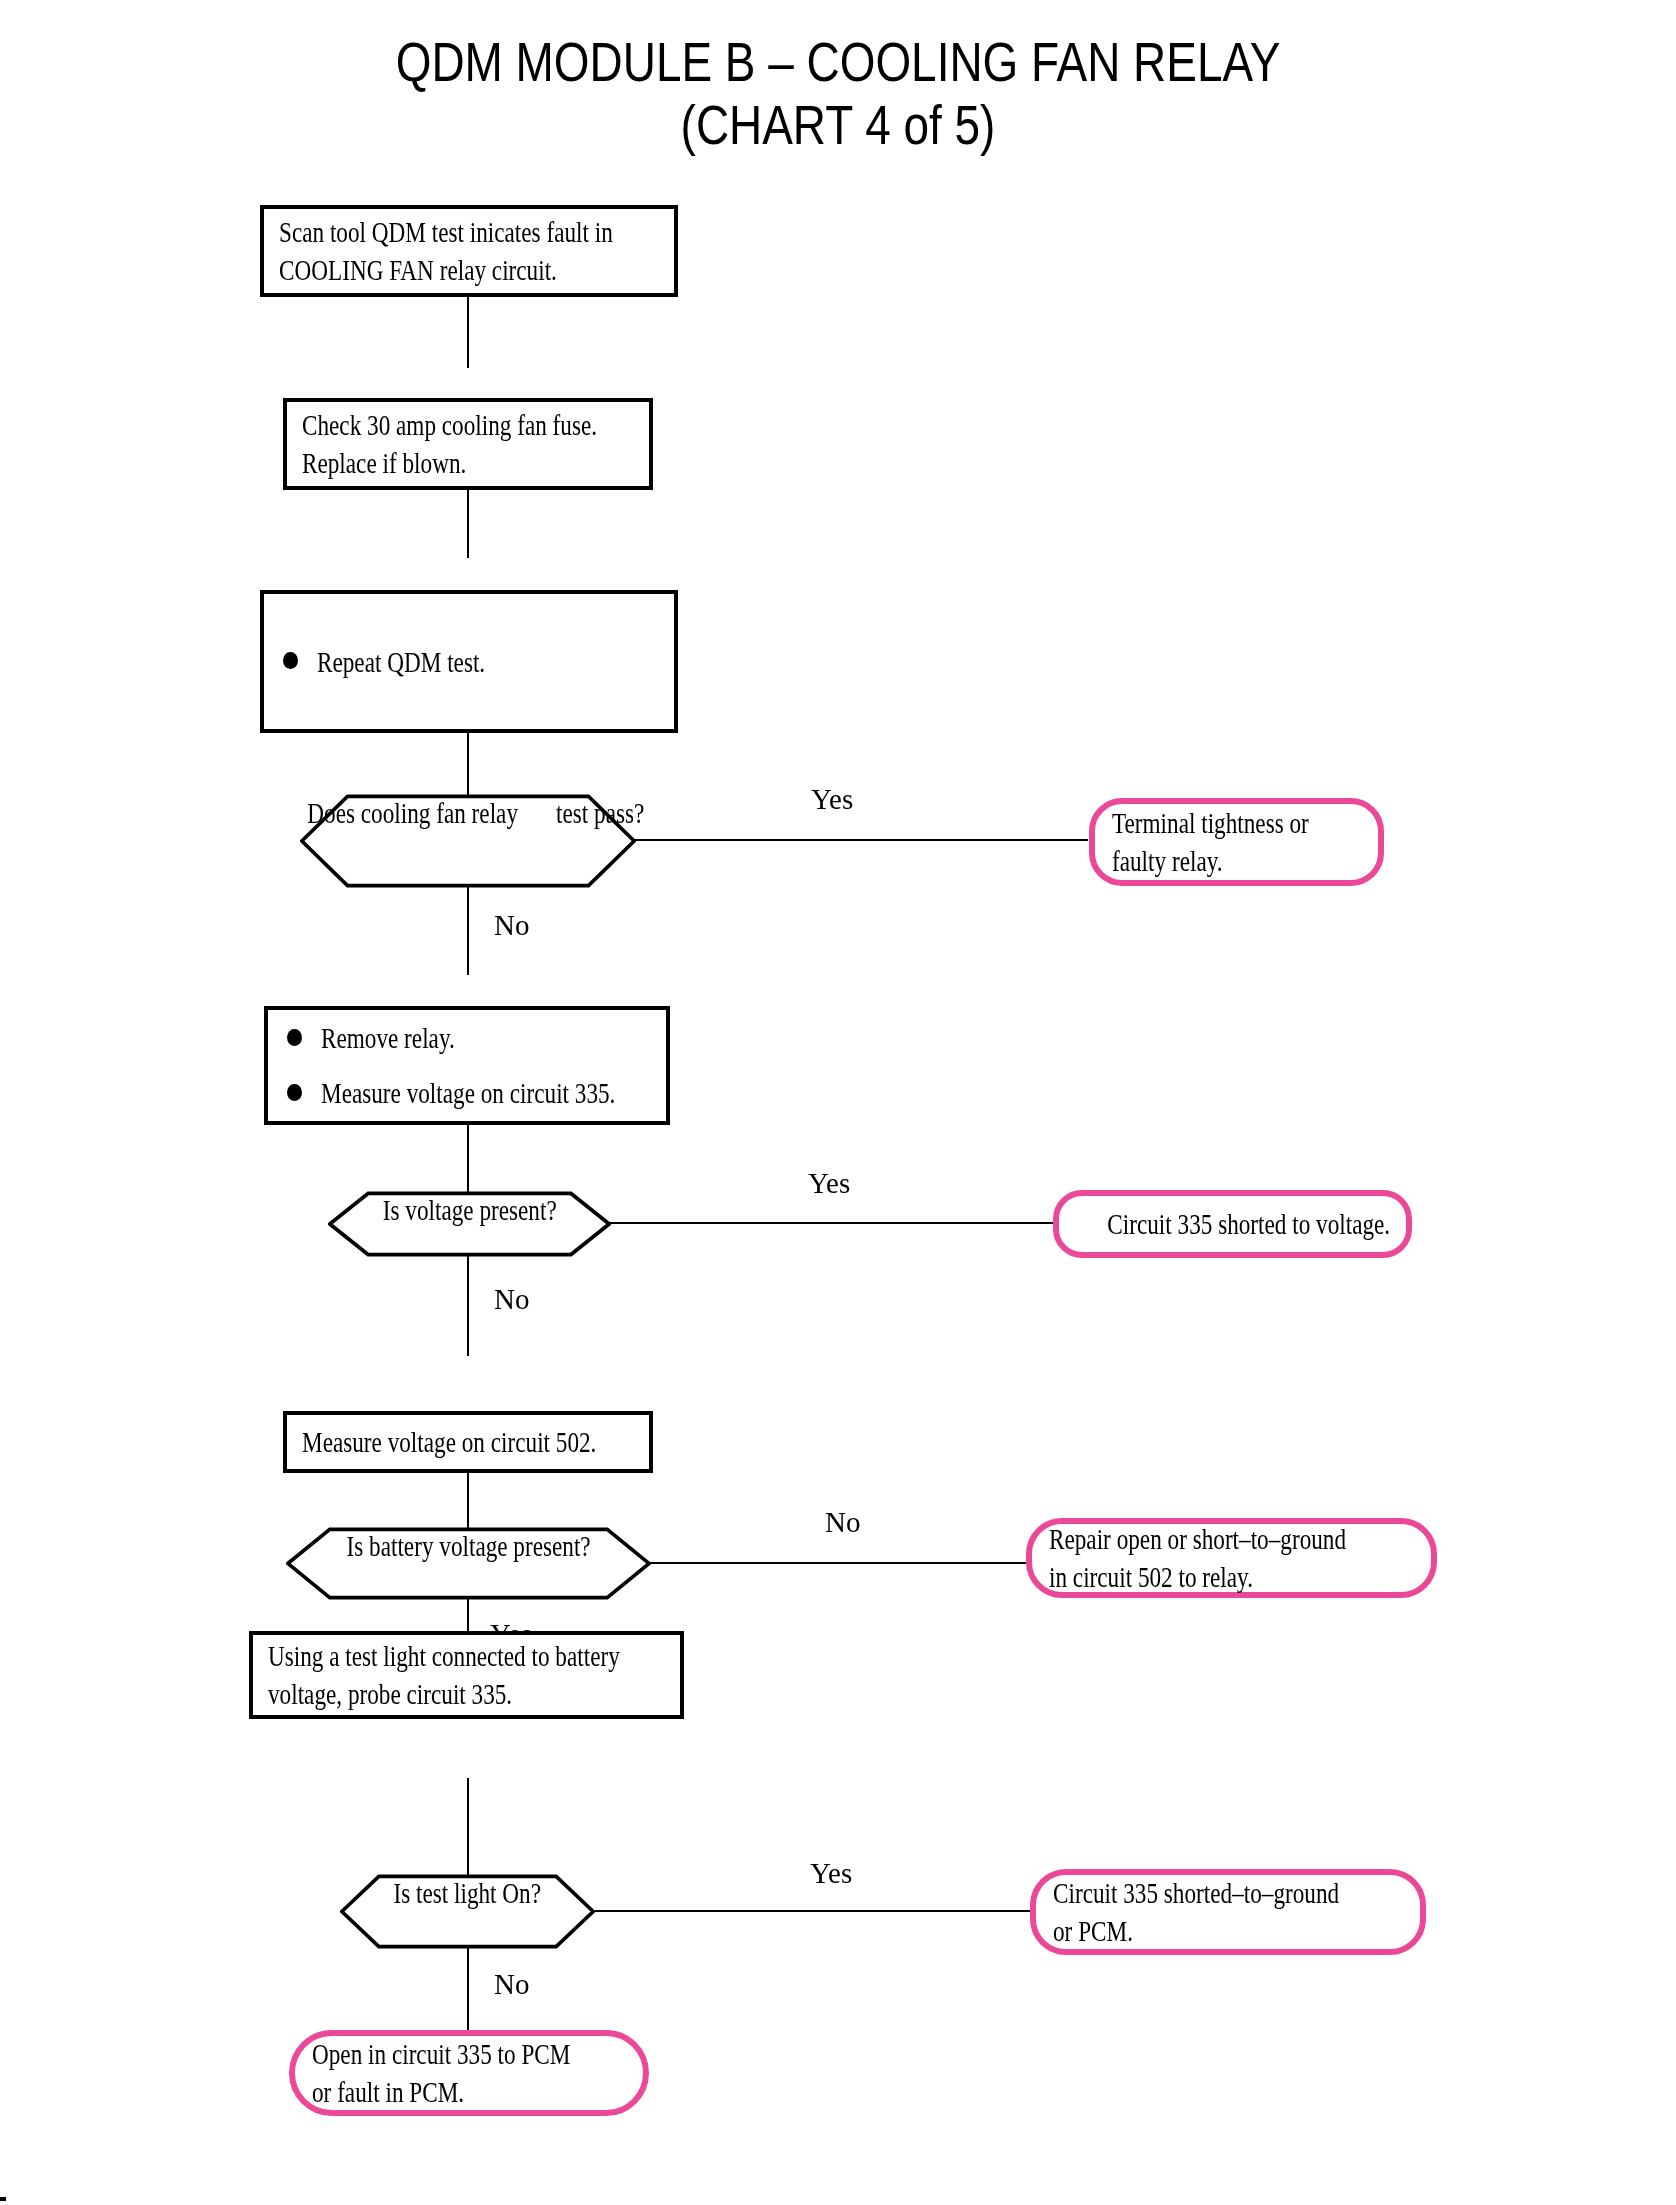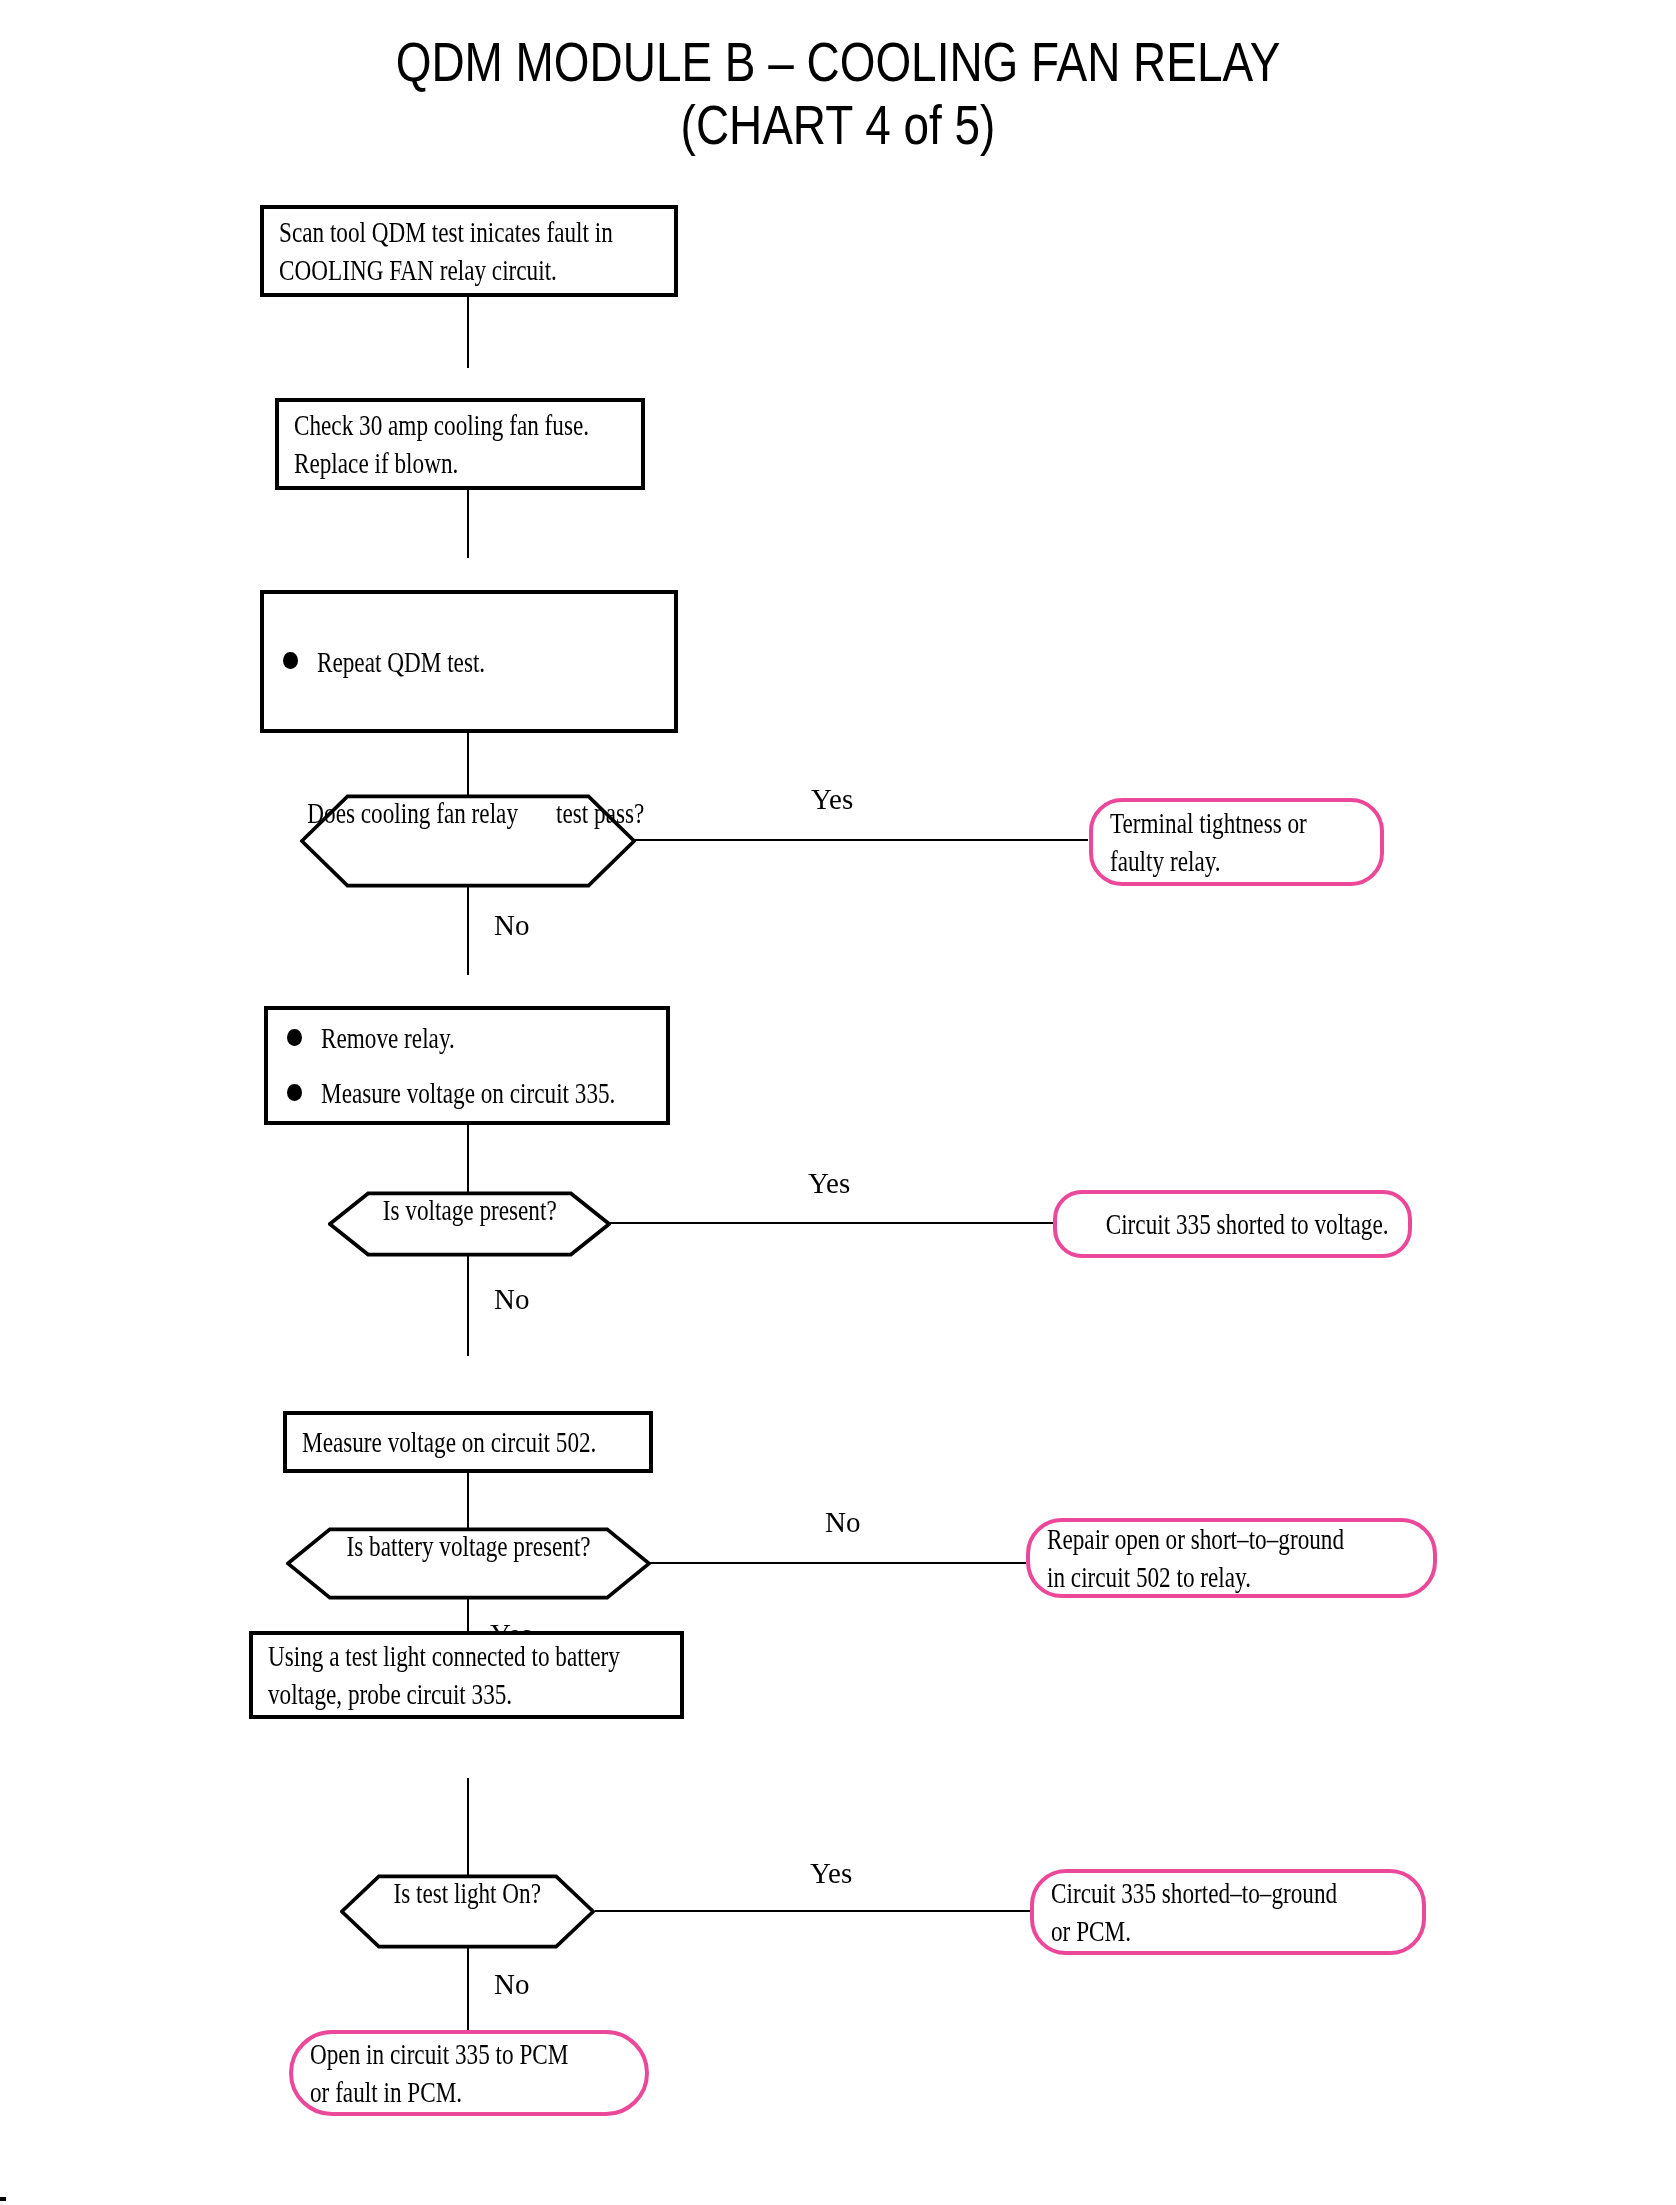--- a/index.html
+++ b/index.html
@@ -18,21 +18,21 @@
         display:flex;flex-direction:column;justify-content:center;padding:6px 14.6px;margin-top:31px;}
   
   .bitem{display:grid;grid-template-columns:38px 1fr;align-items:start;margin:8.5px 0;}
   .dot{width:14.6px;height:17px;border-radius:50%;background:#000;margin-top:9.7px;margin-left:4.9px;}
   
   .hex{position:absolute;}
   .hex svg{position:absolute;left:0;top:0;width:100%;height:100%;}
   .hex .txt{position:absolute;left:0;top:0;width:100%;height:100%;
             display:flex;flex-direction:row;justify-content:center;}
   
-  .term{position:absolute;border:4px solid #ec4899;border-radius:33px;background:#fff;box-sizing:border-box;
+  .term{position:absolute;border:6px solid #ec4899;border-radius:33px;background:#fff;box-sizing:border-box;
         display:flex;flex-direction:column;justify-content:center;padding:3.6px 17px;}
   .pill{border-radius:49px;}
   
   .vline{position:absolute;width:2.4px;background:#000;}
   .hline{position:absolute;height:2.4px;background:#000;}
   
   .elabel{position:absolute;font-size:29px;line-height:32px;white-space:nowrap;}
   .speck{position:absolute;width:5.5px;height:4.3px;background:#000;}
 </style>
 </head>
@@ -68,21 +68,21 @@
   <div class="elabel" style="left:825px;top:1506px">No</div>
   <div class="elabel" style="left:490px;top:1618px">Yes</div>
   <div class="elabel" style="left:810px;top:1857px">Yes</div>
   <div class="elabel" style="left:494px;top:1968px">No</div>
 
   <div class="rect txt" style="left:260px;top:174px;width:418px;height:92px">
     <div class="ln">Scan tool QDM test inicates fault in</div>
     <div class="ln">COOLING FAN relay circuit.</div>
   </div>
 
-  <div class="rect txt" style="left:275px;top:367px;width:370px;height:92px">
+  <div class="rect txt" style="left:283px;top:367px;width:370px;height:92px">
     <div class="ln">Check 30 amp cooling fan fuse.</div>
     <div class="ln">Replace if blown.</div>
   </div>
 
   <div class="rect txt" style="left:260px;top:559px;width:418px;height:143px;justify-content:center">
     <div class="bitem">
       <span class="dot"></span>
       <div>
         <div class="ln">Repeat QDM test.</div>
       </div>

